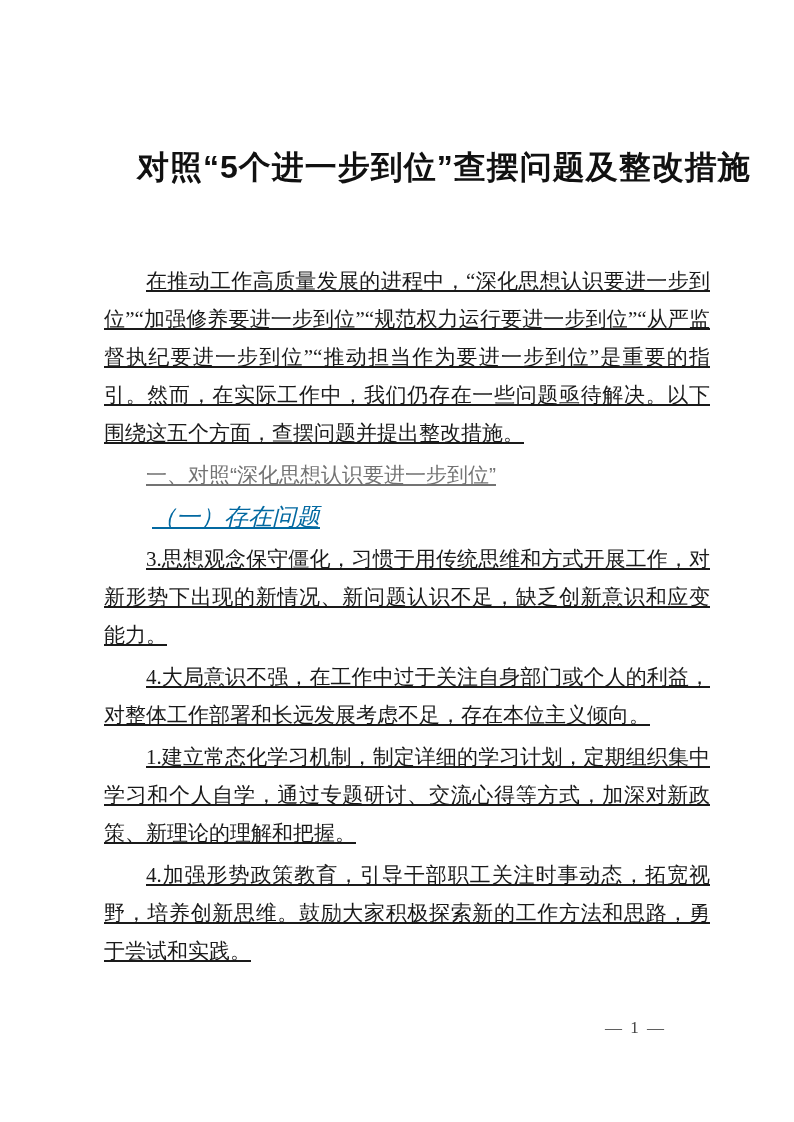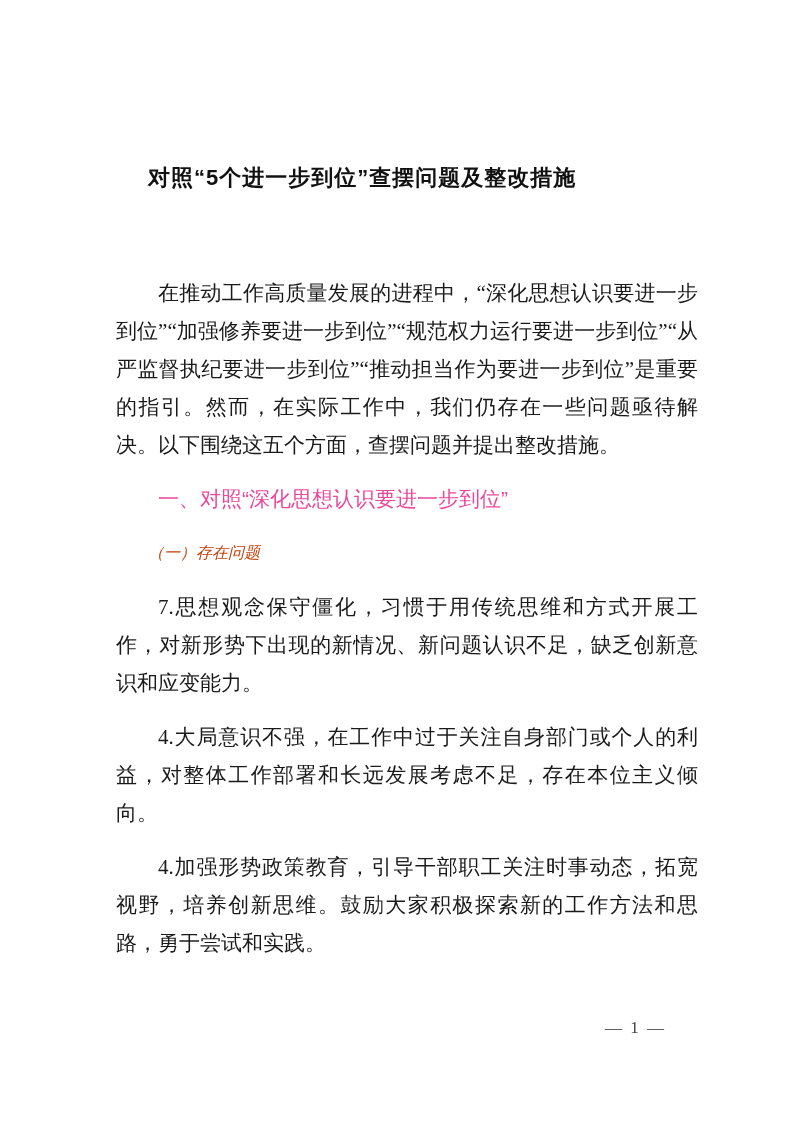--- a/index.html
+++ b/index.html
@@ -18,64 +18,65 @@
   .page {
     position: absolute;
     inset: 0;
     background: #ffffff;
   }
   .doc-title {
     position: absolute;
     left: 100px;
     top: 147px;
     width: 614px;
-    margin: 15px;
+    margin: 4px;
     font-family: "Liberation Sans", "DejaVu Sans", sans-serif;
     font-weight: 700;
-    font-size: 22px;
+    font-size: 32px;
     line-height: 32px;
     letter-spacing: 1px;
     color: #111111;
     text-indent: 33px;
     white-space: nowrap;
   }
   .body-text {
     position: absolute;
     left: 100px;
     top: 258px;
     width: 614px;
     font-size: 21px;
     line-height: 38px;
     text-align: justify;
     color: #1a1a1a;
   }
   .body-text p,
   .body-text h2,
   .body-text h3 {
-    margin: 16px;
+    margin: 4px;
     padding: 0;
     text-indent: 2em;
     font-weight: normal;
+    text-decoration: underline;
   }
   .para {
     font-family: "Liberation Serif", "DejaVu Serif", serif;
   }
   .sec-heading {
     font-family: "Liberation Sans", "DejaVu Sans", sans-serif;
     font-weight: 700;
     font-size: 21px;
     line-height: 38px;
-    color: #ec4899;
+    color: #737373;
   }
   .sub-heading {
     font-family: "Liberation Serif", "DejaVu Serif", serif;
     font-style: italic;
-    font-size: 16px;
+    font-size: 24px;
     line-height: 38px;
-    color: #c2410c;
+    color: #0369a1;
   }
   .page-number {
     position: absolute;
     top: 1016px;
     right: 128px;
     font-family: "Liberation Serif", "DejaVu Serif", serif;
     font-size: 17px;
     line-height: 24px;
     color: #444444;
     letter-spacing: 2px;
@@ -90,25 +91,26 @@
 
   <div class="body-text">
 
     <p class="para">在推动工作高质量发展的进程中，“深化思想认识要进一步到位”“加强修养要进一步到位”“规范权力运行要进一步到位”“从严监督执纪要进一步到位”“推动担当作为要进一步到位”是重要的指引。然而，在实际工作中，我们仍存在一些问题亟待解决。以下围绕这五个方面，查摆问题并提出整改措施。</p>
 
     <h2 class="sec-heading">一、对照“深化思想认识要进一步到位”</h2>
 
     <h3 class="sub-heading">（一）存在问题</h3>
 
 
-    <p class="para">7.思想观念保守僵化，习惯于用传统思维和方式开展工作，对新形势下出现的新情况、新问题认识不足，缺乏创新意识和应变能力。</p>
+    <p class="para">3.思想观念保守僵化，习惯于用传统思维和方式开展工作，对新形势下出现的新情况、新问题认识不足，缺乏创新意识和应变能力。</p>
 
     <p class="para">4.大局意识不强，在工作中过于关注自身部门或个人的利益，对整体工作部署和长远发展考虑不足，存在本位主义倾向。</p>
 
 
+    <p class="para">1.建立常态化学习机制，制定详细的学习计划，定期组织集中学习和个人自学，通过专题研讨、交流心得等方式，加深对新政策、新理论的理解和把握。</p>
 
     <p class="para">4.加强形势政策教育，引导干部职工关注时事动态，拓宽视野，培养创新思维。鼓励大家积极探索新的工作方法和思路，勇于尝试和实践。</p>
 
   </div>
 
   <div class="page-number">— 1 —</div>
 
 </div>
 
 </body></html>

